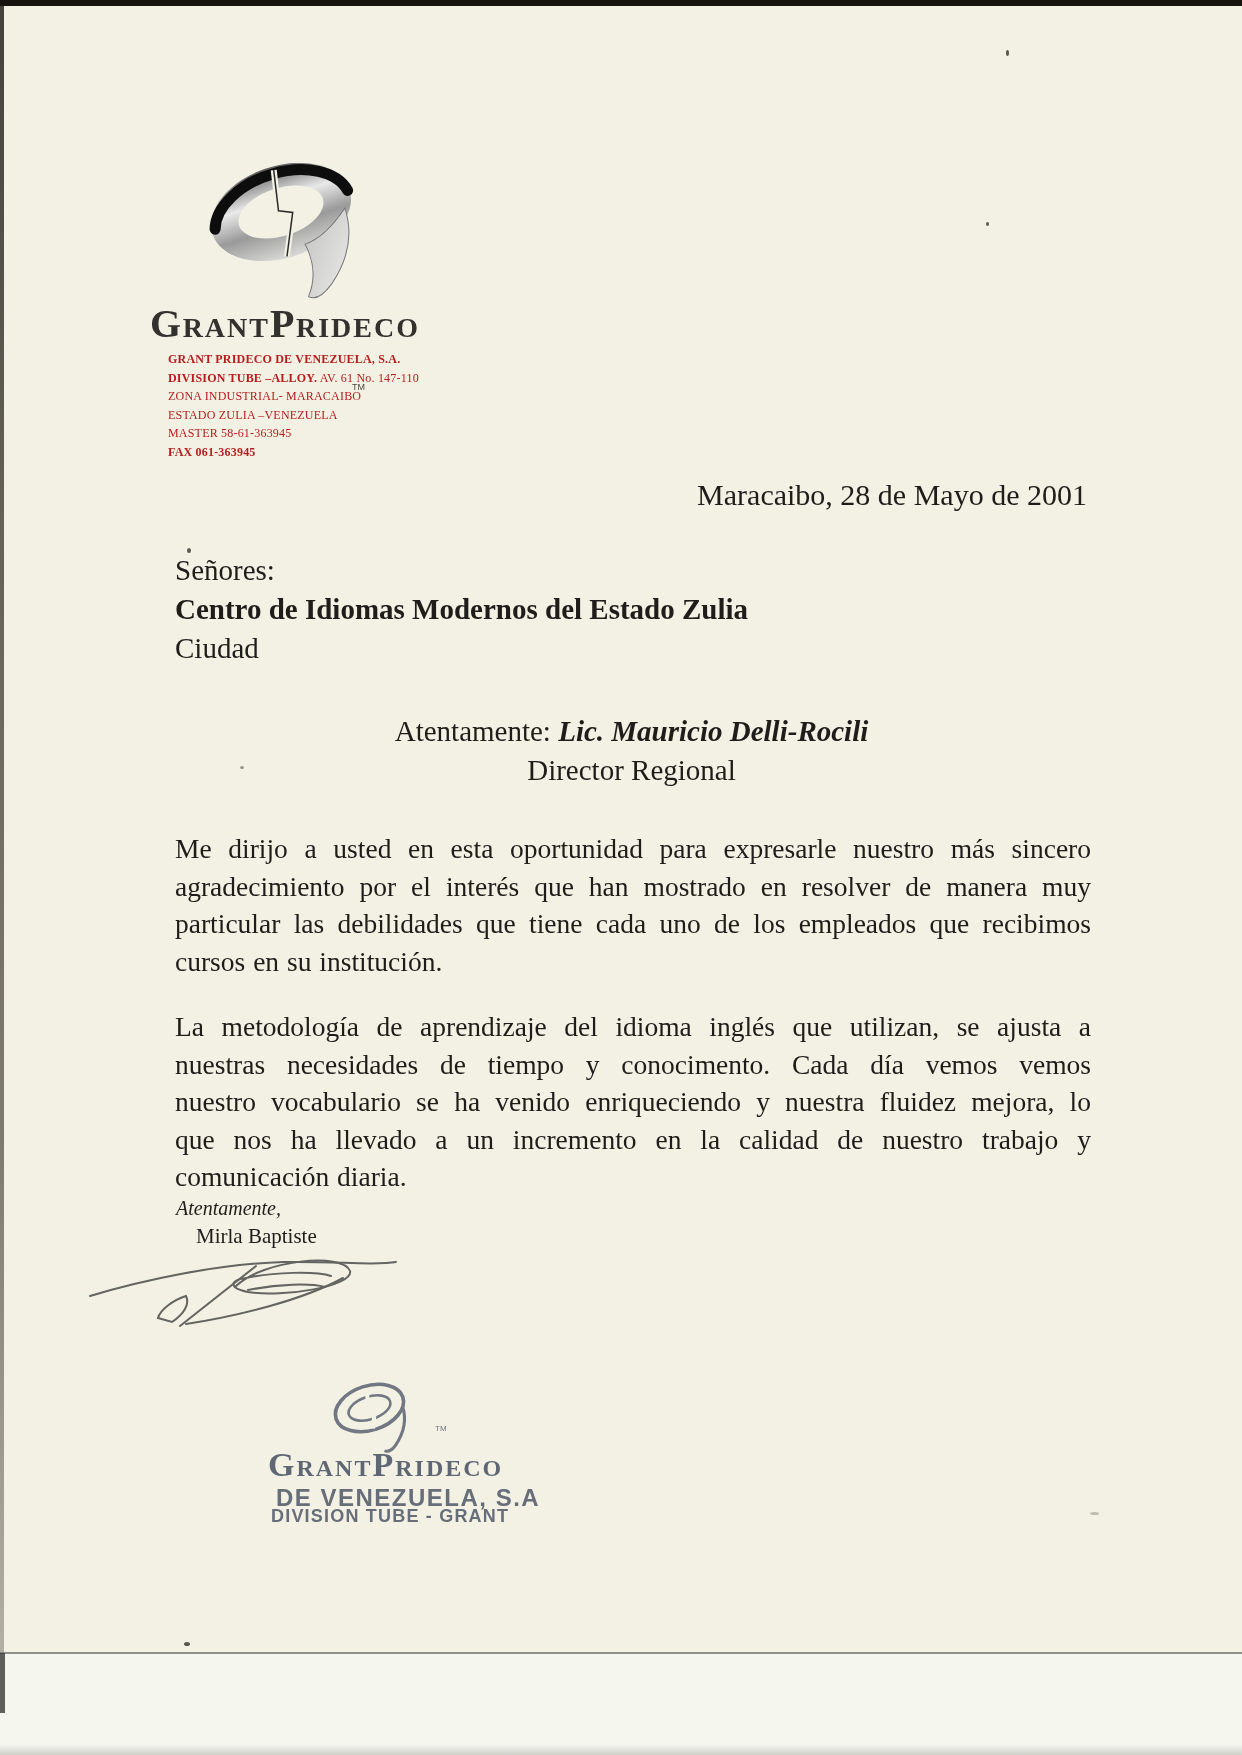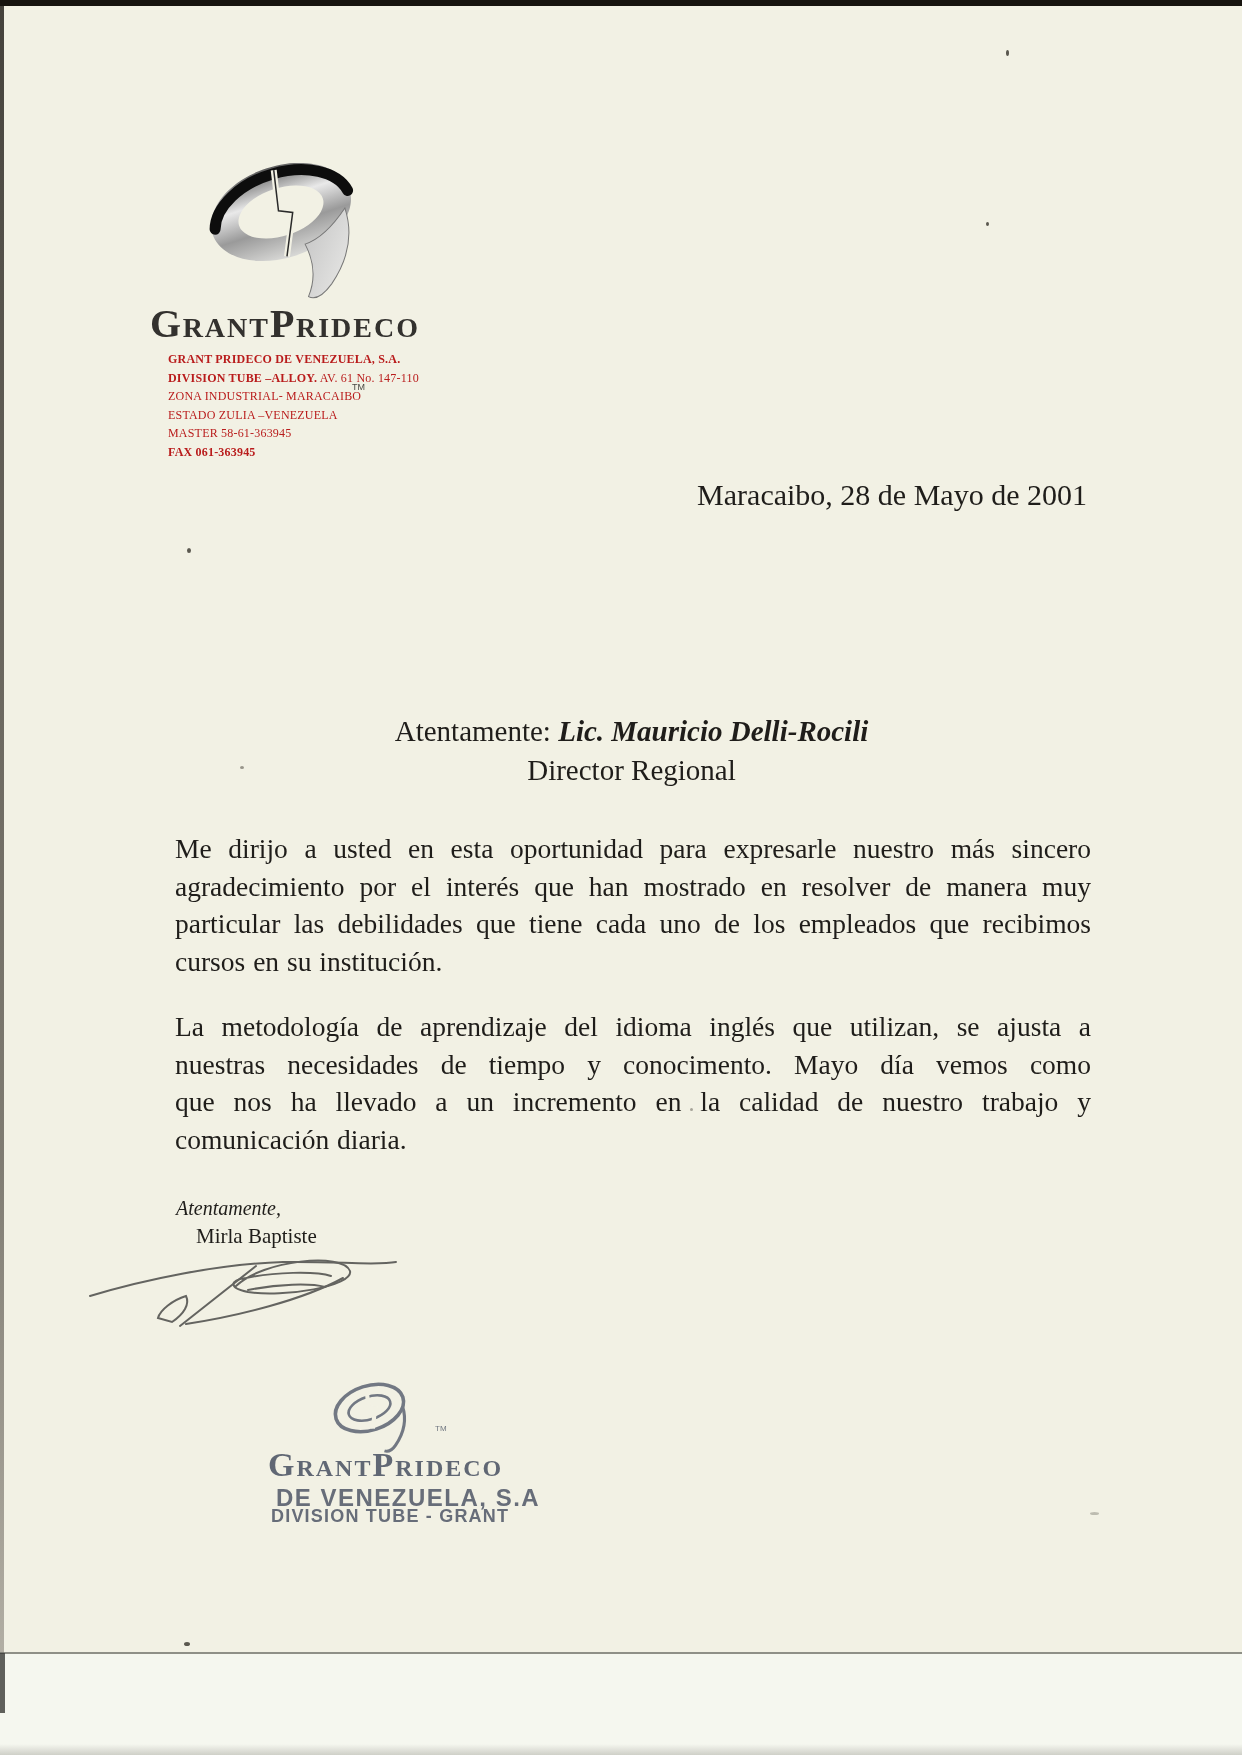--- a/index.html
+++ b/index.html
@@ -103,36 +103,42 @@
     <div class="b">GRANT PRIDECO DE VENEZUELA, S.A.</div>
     <div><span class="b">DIVISION TUBE –ALLOY.</span><span> AV. 61  No. 147-110</span></div>
     <div>ZONA INDUSTRIAL- MARACAIBO</div>
     <div>ESTADO ZULIA –VENEZUELA</div>
     <div>MASTER 58-61-363945</div>
     <div class="b">FAX 061-363945</div>
   </div>
 
   <div class="date-line">Maracaibo, 28 de Mayo de 2001</div>
 
+  <div class="recipient">
+    <div>Señores:</div>
+    <div class="bold">Centro de Idiomas Modernos del Estado Zulia</div>
+    <div>Ciudad</div>
+  </div>
 
   <div class="attention">
     <div><span>Atentamente:</span>
       <span class="name">Lic. Mauricio Delli-Rocili</span></div>
     <div>Director Regional</div>
   </div>
 
   <div class="para" style="top:790px">
       <div class="jline">Me dirijo a usted en esta oportunidad para expresarle nuestro más sincero</div>
       <div class="jline">agradecimiento por el interés que han mostrado en resolver de manera muy</div>
       <div class="jline">particular las debilidades que tiene cada uno de los empleados que recibimos</div>
       <div class="jline last">cursos  en su institución.</div>
     </div>
   <div class="para" style="top:968px">
       <div class="jline">La metodología de aprendizaje del idioma inglés que utilizan, se ajusta a</div>
-      <div class="jline">nuestras necesidades de tiempo y conocimento. Mayo día vemos como</div>
+      <div class="jline">nuestras necesidades de tiempo y conocimento. Cada día vemos vemos</div>
+      <div class="jline">nuestro vocabulario se ha venido enriqueciendo y nuestra fluidez mejora, lo</div>
       <div class="jline">que nos ha llevado a un incremento en la calidad de nuestro trabajo y</div>
       <div class="jline last">comunicación diaria.</div>
     </div>
 
   <div class="closing-word">Atentamente,</div>
 
   <svg style="left:88px; top:1238px;" width="315" height="95" viewBox="0 0 315 95">
     <g fill="none" stroke="#4c4c4a" stroke-width="2" stroke-linecap="round" opacity="0.85">
       <path d="M2,58 C55,42 130,26 195,24 C248,23 288,28 308,24"></path>
       <path d="M148,48 C175,22 255,14 262,33 C266,48 195,60 160,54 C140,50 142,42 158,40 C185,34 228,33 243,38"></path>

